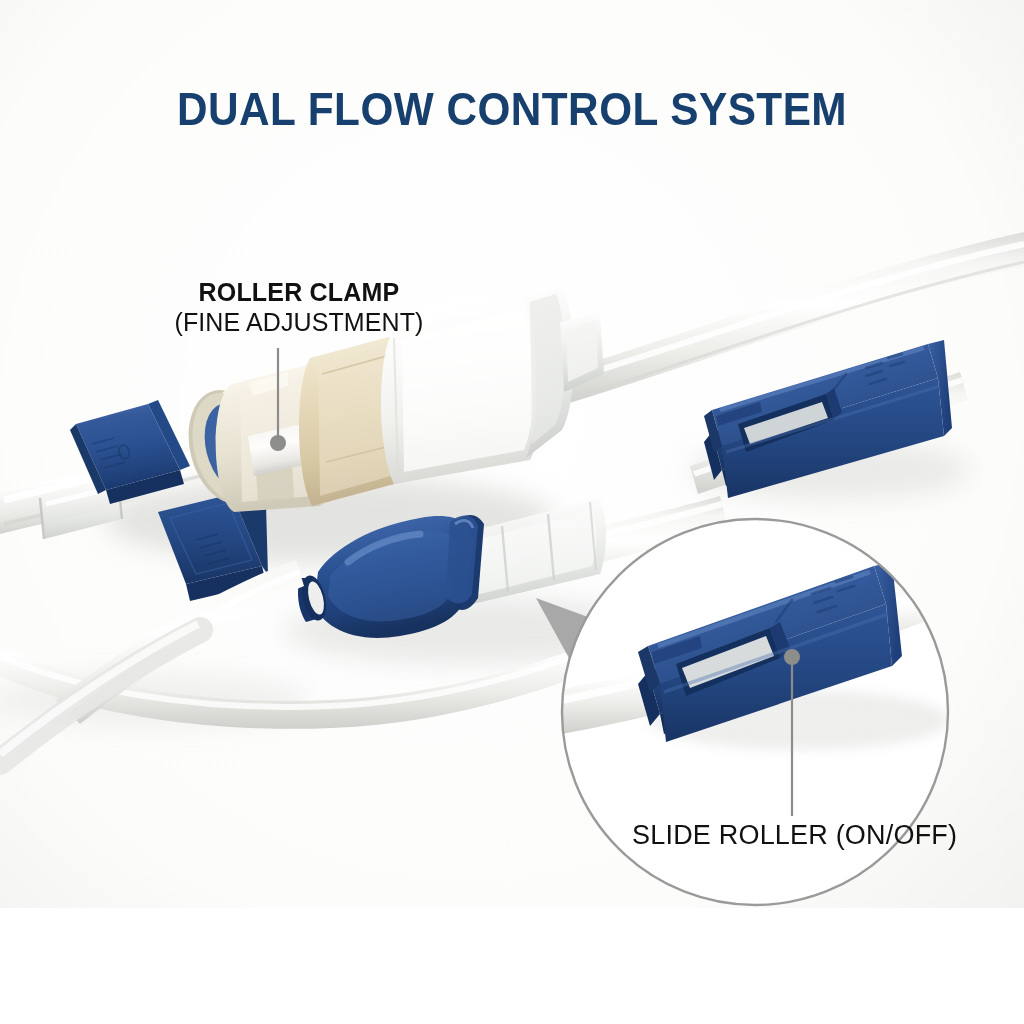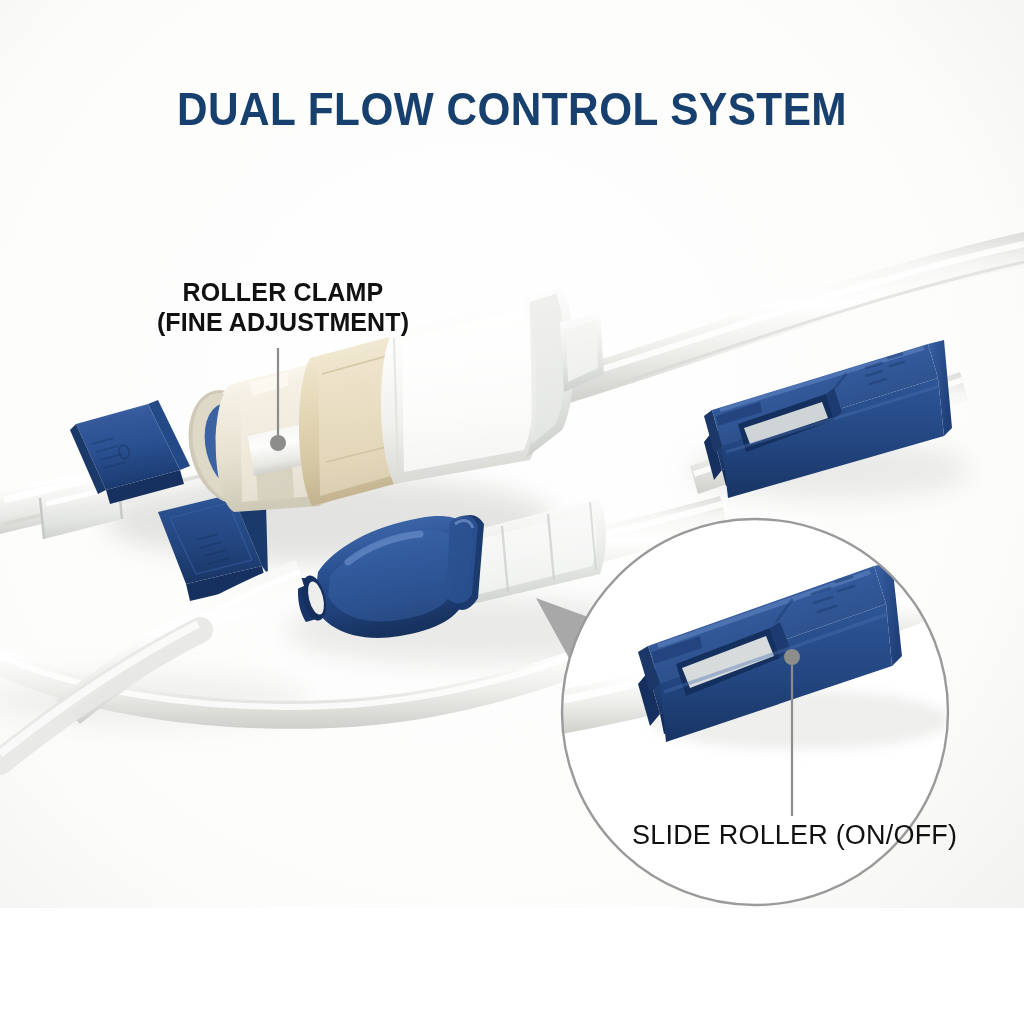--- a/index.html
+++ b/index.html
@@ -38,33 +38,33 @@
     transform-origin: 50% 50%;
     white-space: nowrap;
   }
   .callout {
     position: absolute;
     color: #111111;
     white-space: nowrap;
     line-height: 1.18;
   }
   .callout-roller {
-    left: 152px;
+    left: 168px;
     top: 278px;
     width: 262px;
     text-align: center;
   }
   .callout-roller .l1 {
     font-weight: bold;
     font-size: 25px;
     letter-spacing: 0.2px;
     display: block;
   }
   .callout-roller .l2 {
-    font-weight: bold;
+    font-weight: normal;
     font-size: 25px;
     letter-spacing: 0.1px;
     display: block;
   }
   .callout-slide {
     left: 632px;
     top: 820px;
     font-weight: normal;
     font-size: 27px;
     letter-spacing: 0.2px;

